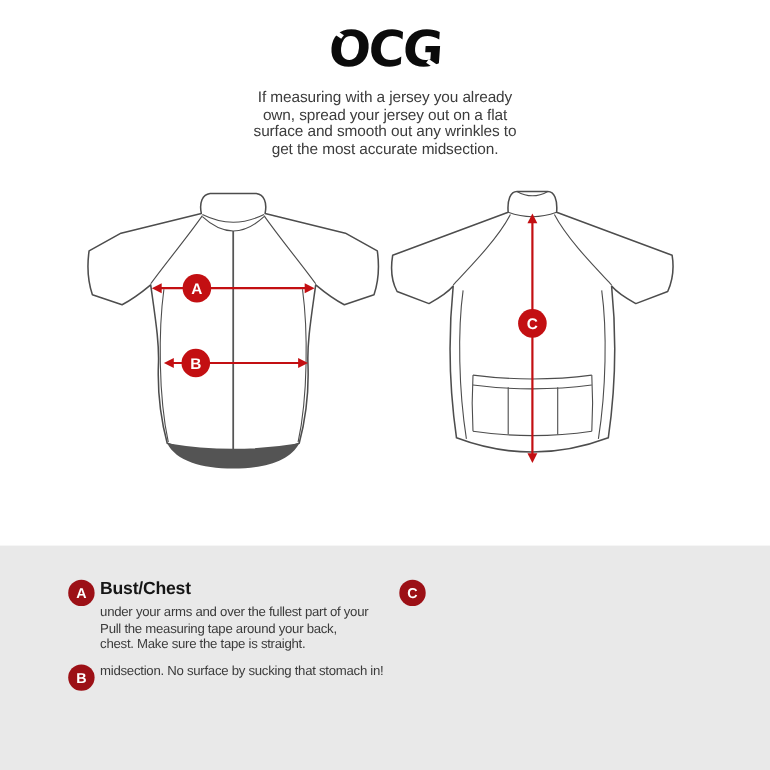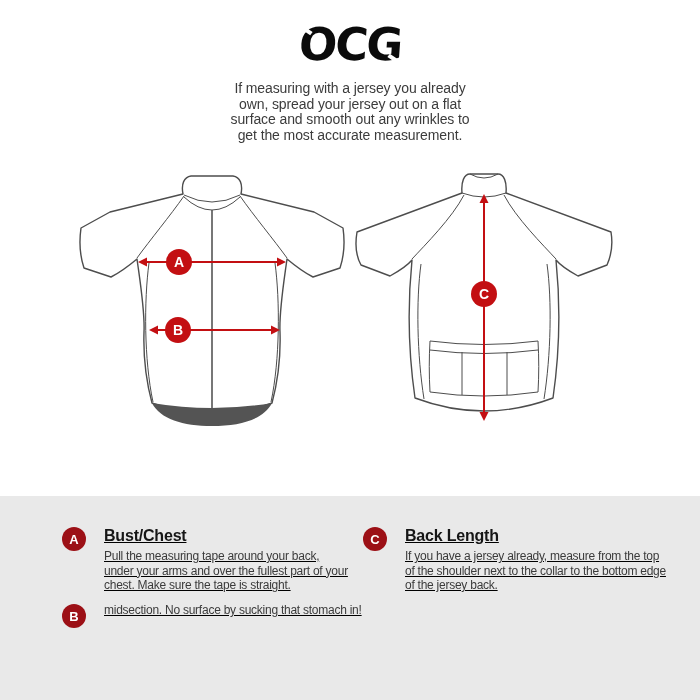--- a/index.html
+++ b/index.html
@@ -45,21 +45,21 @@
   .legend-item.pos-a { left:62px;  top:30px;  }
   .legend-item.pos-b { left:62px;  top:107px; }
   .legend-item.pos-c { left:363px; top:30px;  }
   .legend-item.pos-w { left:363px; top:107px; }
   .legend-circle {
     flex:0 0 auto; width:24px; height:24px; margin-top:1px; border-radius:50%;
     background:#9c1016; color:#ffffff; font-size:13px; font-weight:bold;
     display:flex; align-items:center; justify-content:center;
   }
   .legend-circle.hidden { visibility:hidden; }
-  .legend-content { margin-left:18px;text-decoration:underline; }
+  .legend-content { margin-left:5px; }
   .legend-title {
     font-size:16px; font-weight:bold; color:#161616;
     letter-spacing:-0.2px; margin:1px 0 4px 0;
   }
   .legend-line {
     font-size:12px; line-height:14.6px; color:#3b3b3b; letter-spacing:-0.25px;
     white-space:nowrap;
   }
 </style>
 </head>
@@ -72,21 +72,21 @@
       <span>OCG</span>
       <i class="logo-slash s1"></i>
       <i class="logo-slash s2"></i>
     </span>
   </div>
 
   <div class="intro">
     <div>If measuring with a jersey you already</div>
     <div>own, spread your jersey out on a flat</div>
     <div>surface and smooth out any wrinkles to</div>
-    <div>get the most accurate measurement.</div>
+    <div>get the most accurate midsection.</div>
   </div>
 
   <svg class="diagram" width="700" height="331" viewBox="0 165 700 331">
 
     <g>
       <path class="outline" d="
         M183,194 C181,184 184,177 191,176 L233,176 C240,177 243,184 241,194
         L314,212 L343,228 C345,242 344,256 340,268 L313,277
         C303,272 293,264 287,259
         C283,288 279,312 280,332 C281,362 276,388 272,403
@@ -157,38 +157,32 @@
       <text class="mletter" x="484" y="299">C</text>
     </g>
   </svg>
 
   <div class="panel">
 
     <div class="legend-item pos-a">
       <div class="legend-circle">A</div>
       <div class="legend-content">
         <div class="legend-title">Bust/Chest</div>
+        <div class="legend-line">under your arms and over the fullest part of your</div>
         <div class="legend-line">Pull the measuring tape around your back,</div>
-        <div class="legend-line">under your arms and over the fullest part of your</div>
         <div class="legend-line">chest. Make sure the tape is straight.</div>
       </div>
     </div>
 
     <div class="legend-item pos-b">
       <div class="legend-circle">B</div>
       <div class="legend-content">
         <div class="legend-line">midsection. No surface by sucking that stomach in!</div>
       </div>
     </div>
 
     <div class="legend-item pos-c">
       <div class="legend-circle">C</div>
-      <div class="legend-content">
-        <div class="legend-title">Back Length</div>
-        <div class="legend-line">If you have a jersey already, measure from the top</div>
-        <div class="legend-line">of the shoulder next to the collar to the bottom edge</div>
-        <div class="legend-line">of the jersey back.</div>
-      </div>
     </div>
 
 
   </div>
 </div>
 
 </body></html>

